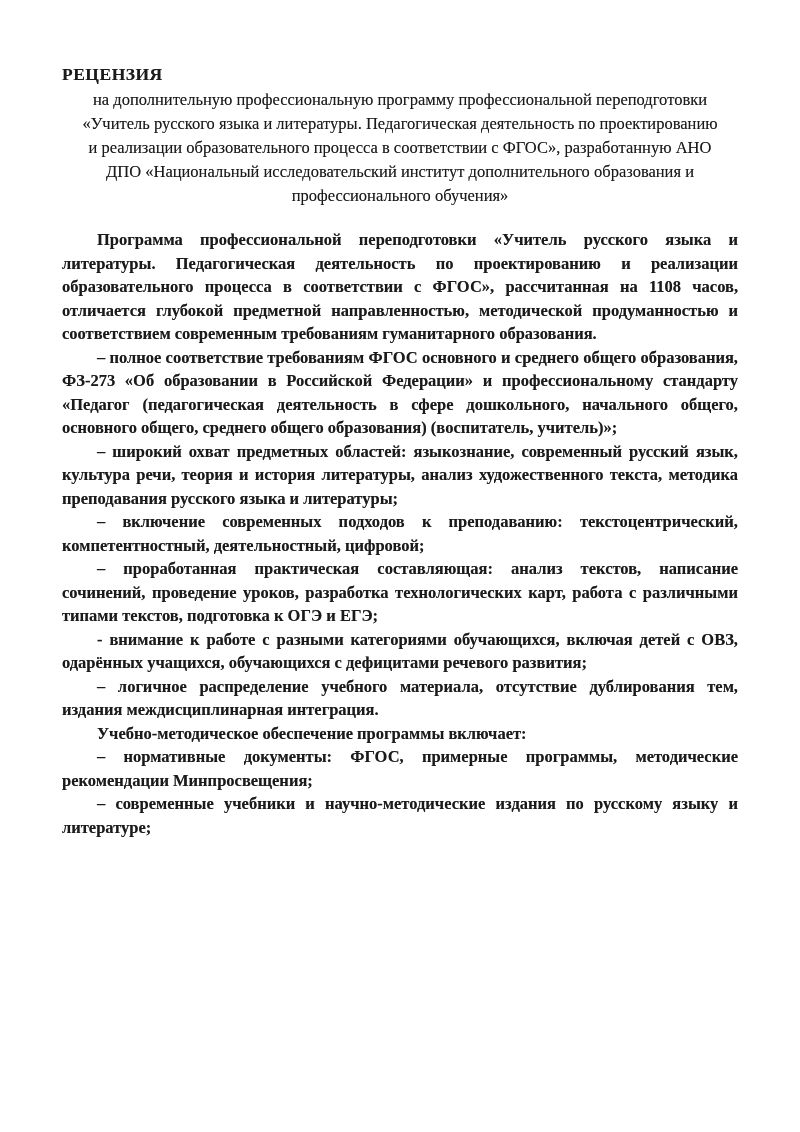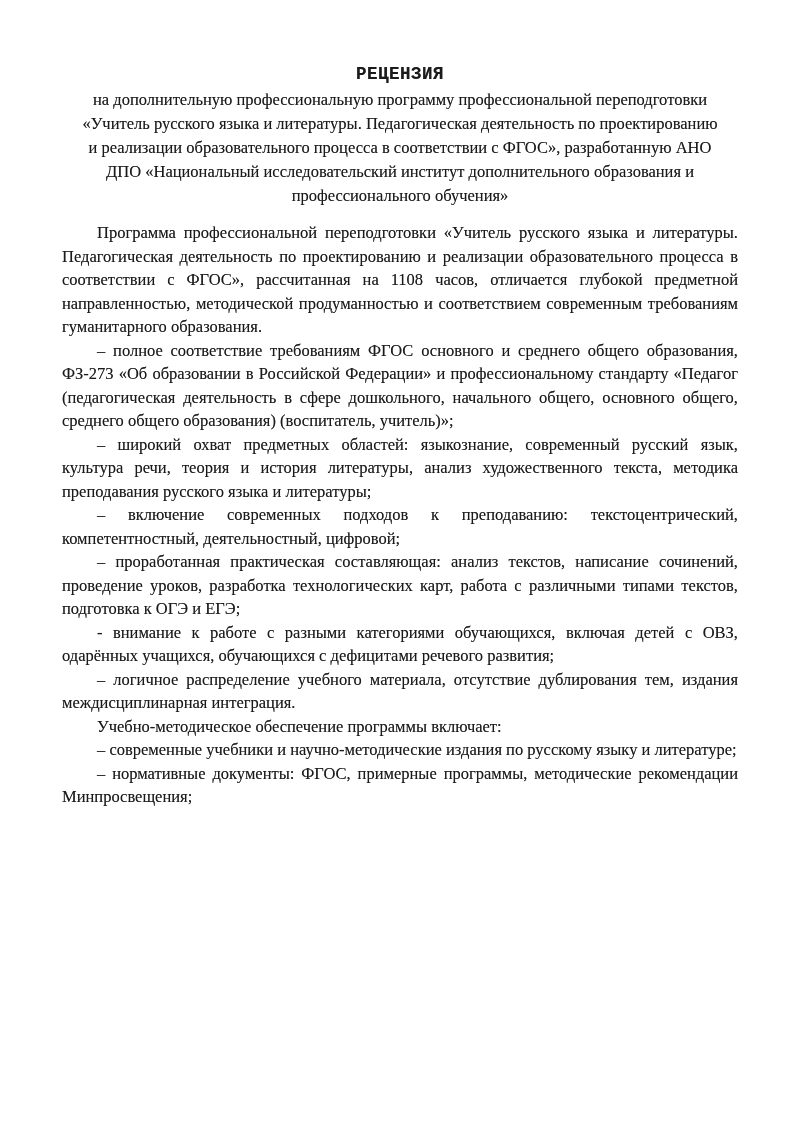--- a/index.html
+++ b/index.html
@@ -17,34 +17,34 @@
     padding: 62px 62px 0 62px;
     font-family: "Liberation Serif", "DejaVu Serif", serif;
     color: #1b1b1b;
     text-shadow: 0 0 0.6px rgba(0,0,0,0.45);
     overflow: hidden;
   }
   .doc-title {
     margin: 0;
     font-size: 17.5px;
     font-weight: bold;
-    text-align: center;
+    text-align: left;
     line-height: 24px;
     letter-spacing: 0.5px;
-    font-family: Liberation Mono, monospace;
   }
   .doc-subtitle {
     margin: 2px auto 8px auto;
     max-width: 648px;
     font-size: 16.5px;
     line-height: 24px;
     text-align: center;
   }
   .doc-body {
-    margin-top: 13px;
+    margin-top: 20px;
+    font-weight: bold;
   }
   .doc-body .para {
     margin: 0;
     font-size: 16.5px;
     line-height: 23.5px;
     text-align: justify;
     text-indent: 35px;
   }
 </style>
 </head>
@@ -55,16 +55,16 @@
   <p class="doc-subtitle">на дополнительную профессиональную программу профессиональной переподготовки «Учитель русского языка и литературы. Педагогическая деятельность по проектированию и реализации образовательного процесса в соответствии с ФГОС», разработанную АНО ДПО «Национальный исследовательский институт дополнительного образования и профессионального обучения»</p>
   <div class="doc-body">
       <p class="para">Программа профессиональной переподготовки «Учитель русского языка и литературы. Педагогическая деятельность по проектированию и реализации образовательного процесса в соответствии с ФГОС», рассчитанная на 1108 часов, отличается глубокой предметной направленностью, методической продуманностью и соответствием современным требованиям гуманитарного образования.</p>
       <p class="para">– полное соответствие требованиям ФГОС основного и среднего общего образования, ФЗ-273 «Об образовании в Российской Федерации» и профессиональному стандарту «Педагог (педагогическая деятельность в сфере дошкольного, начального общего, основного общего, среднего общего образования) (воспитатель, учитель)»;</p>
       <p class="para">– широкий охват предметных областей: языкознание, современный русский язык, культура речи, теория и история литературы, анализ художественного текста, методика преподавания русского языка и литературы;</p>
       <p class="para">– включение современных подходов к преподаванию: текстоцентрический, компетентностный, деятельностный, цифровой;</p>
       <p class="para">– проработанная практическая составляющая: анализ текстов, написание сочинений, проведение уроков, разработка технологических карт, работа с различными типами текстов, подготовка к ОГЭ и ЕГЭ;</p>
       <p class="para">- внимание к работе с разными категориями обучающихся, включая детей с ОВЗ, одарённых учащихся, обучающихся с дефицитами речевого развития;</p>
       <p class="para">– логичное распределение учебного материала, отсутствие дублирования тем, издания междисциплинарная интеграция.</p>
       <p class="para">Учебно-методическое обеспечение программы включает:</p>
+      <p class="para">– нормативные документы: ФГОС, примерные программы, методические рекомендации Минпросвещения;</p>
       <p class="para">– современные учебники и научно-методические издания по русскому языку и литературе;</p>
-      <p class="para">– нормативные документы: ФГОС, примерные программы, методические рекомендации Минпросвещения;</p>
     </div>
 </div>
 
 </body></html>

